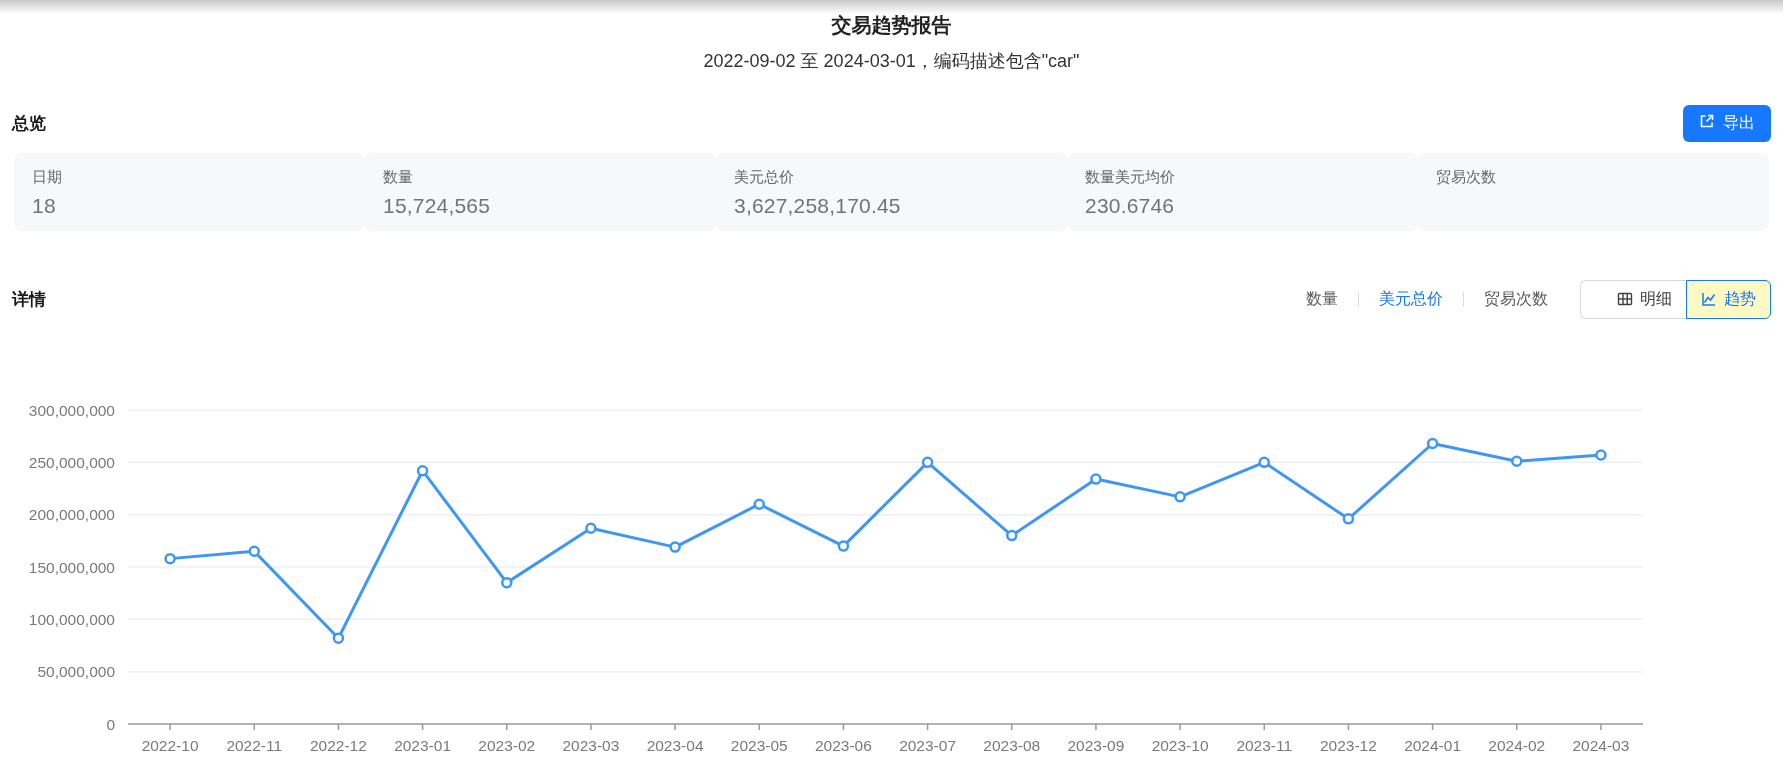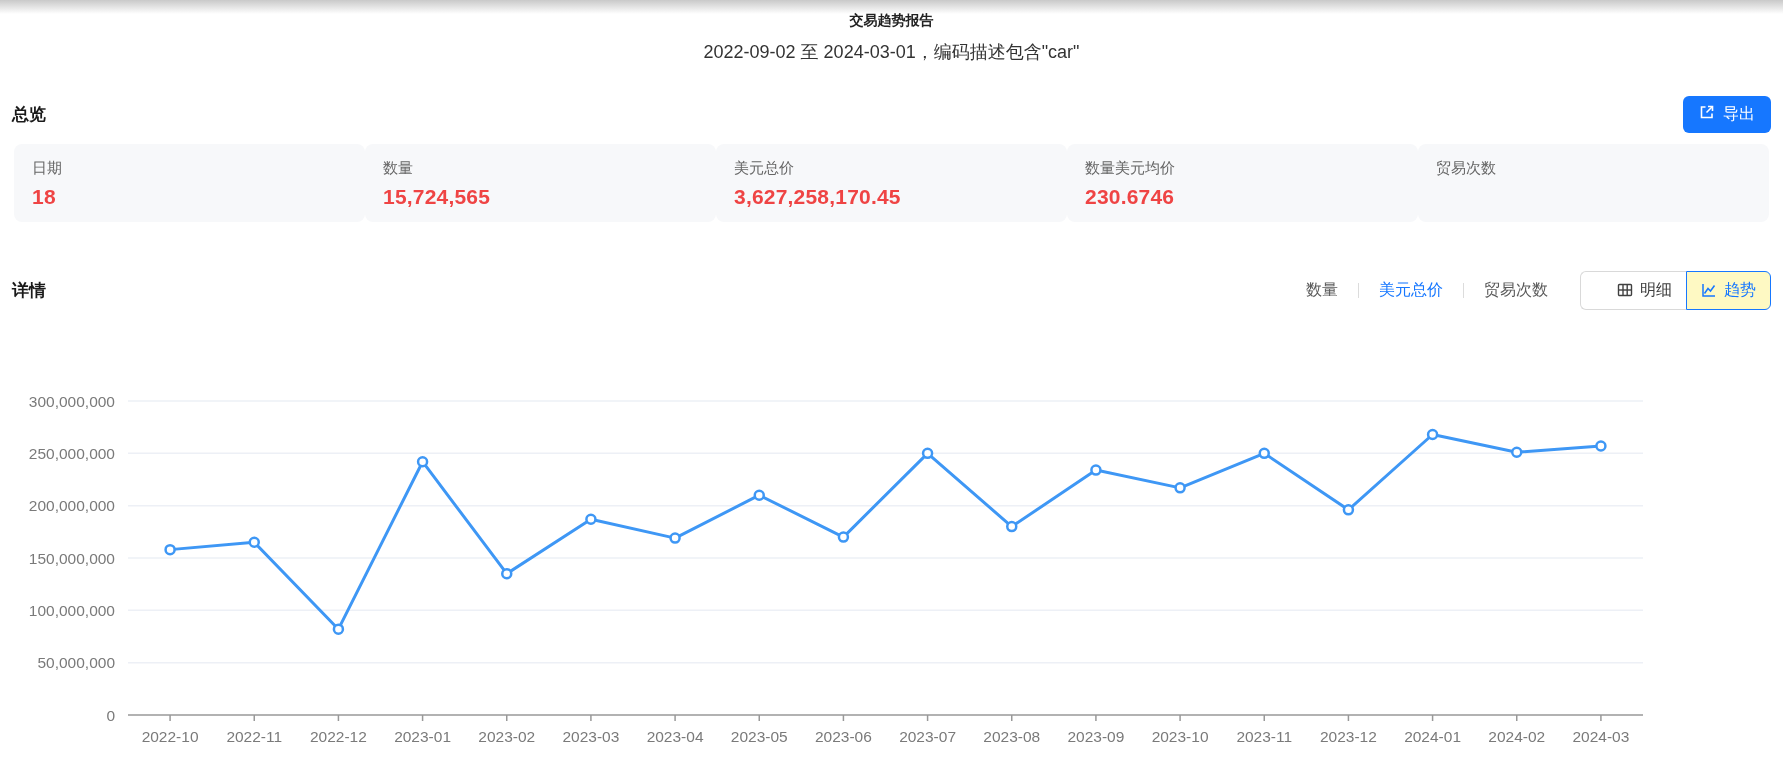--- a/index.html
+++ b/index.html
@@ -1,31 +1,31 @@
 <!DOCTYPE html>
 <html style="--accent: #1677ff;"><head>
 <meta charset="utf-8">
 <style>
   * { margin:0; padding:0; box-sizing:border-box; }
   html,body { width:1783px; height:765px; overflow:hidden; background:#fff;
     font-family:"Liberation Sans","DejaVu Sans",sans-serif; color:#222; }
   .top-fade { position:absolute; top:0; left:0; width:100%; height:14px;
     background:linear-gradient(#c9c9c9,rgba(255,255,255,0)); pointer-events:none; }
-  .page-title { margin-top:12px; text-align:center; font-size:14px; font-weight:600; color:#222; }
+  .page-title { margin-top:12px; text-align:center; font-size:20px; font-weight:600; color:#222; }
   .page-subtitle { margin-top:10px; text-align:center; font-size:18px; color:#333; }
   .section-row { margin:0 12px; display:flex; justify-content:space-between; align-items:center; }
   .overview-row { margin-top:28px; height:44px; }
   .section-title { font-size:17px; font-weight:700; color:#1a1a1a; }
   .export-btn { display:flex; gap:8px; background:var(--accent,#1677ff);
     color:#fff; border:none; border-radius:6px; padding:8px 16px; font-size:16px; cursor:pointer;
     font-family:inherit; }
   .cards-row { margin:8px 14px 0; display:flex; gap:0; }
   .stat-card { flex:1; background:#f7f8fa; border-radius:8px; padding:15px 18px; height:78px; }
   .stat-label { font-size:15px; color:#666; }
-  .stat-value { margin-top:7px; font-size:21px; font-weight:700; color:#ef4444; letter-spacing:.2px; }
+  .stat-value { margin-top:7px; font-size:21px; font-weight:400; color:#737373; letter-spacing:.2px; }
   .details-row { margin-top:48px; height:40px; }
   .details-controls { display:flex; align-items:center; }
   .metric-tabs { display:flex; align-items:center; margin-right:28px; }
   .metric-tab { font-size:16px; color:#595959; cursor:pointer; padding:0 4px; }
   .metric-tab.active { color:var(--accent,#1677ff); }
   .tab-sep { width:1px; height:15px; background:#dcdcdc; margin:0 16px; }
   .view-toggle { display:flex; }
   .toggle-btn { display:flex; align-items:center; gap:7px; font-size:16px; padding:8px 14px;
     background:#fff; border:1px solid #d9d9d9; color:#404040; cursor:pointer; font-family:inherit; }
   .toggle-btn:first-child { border-radius:6px 0 0 6px; border-right:none;padding-left:36px; }

